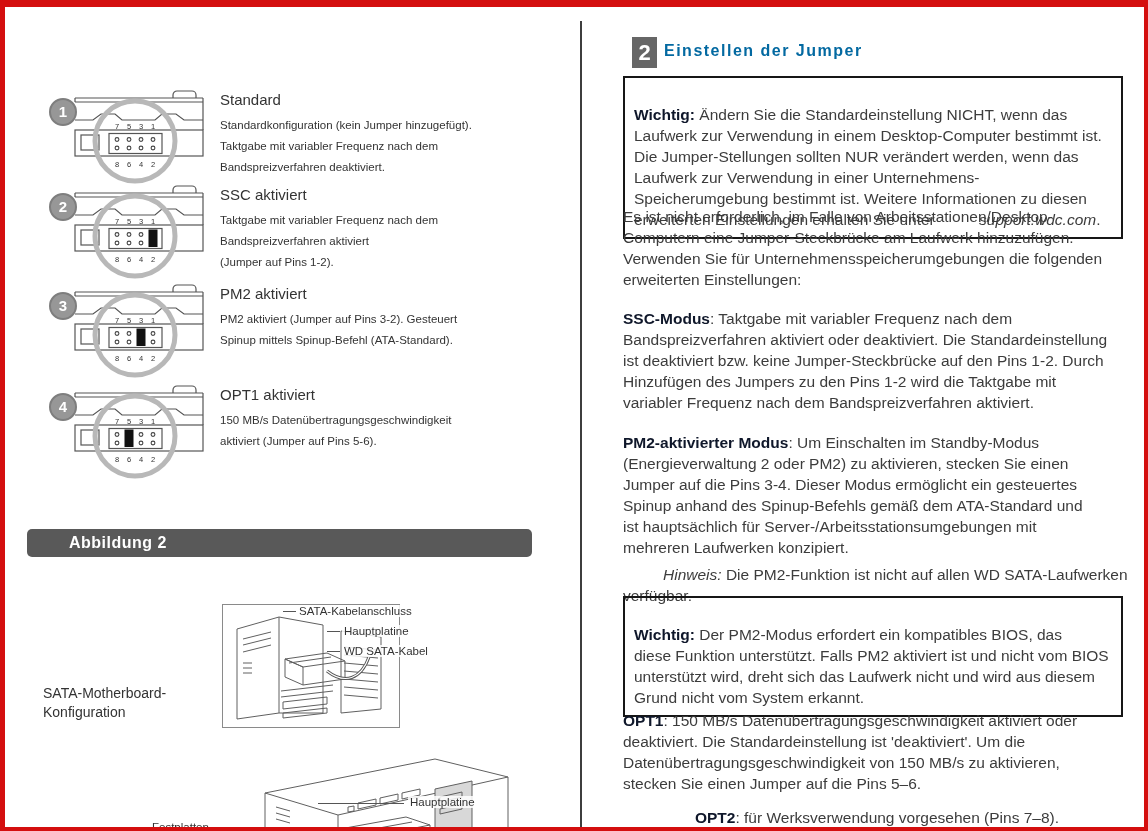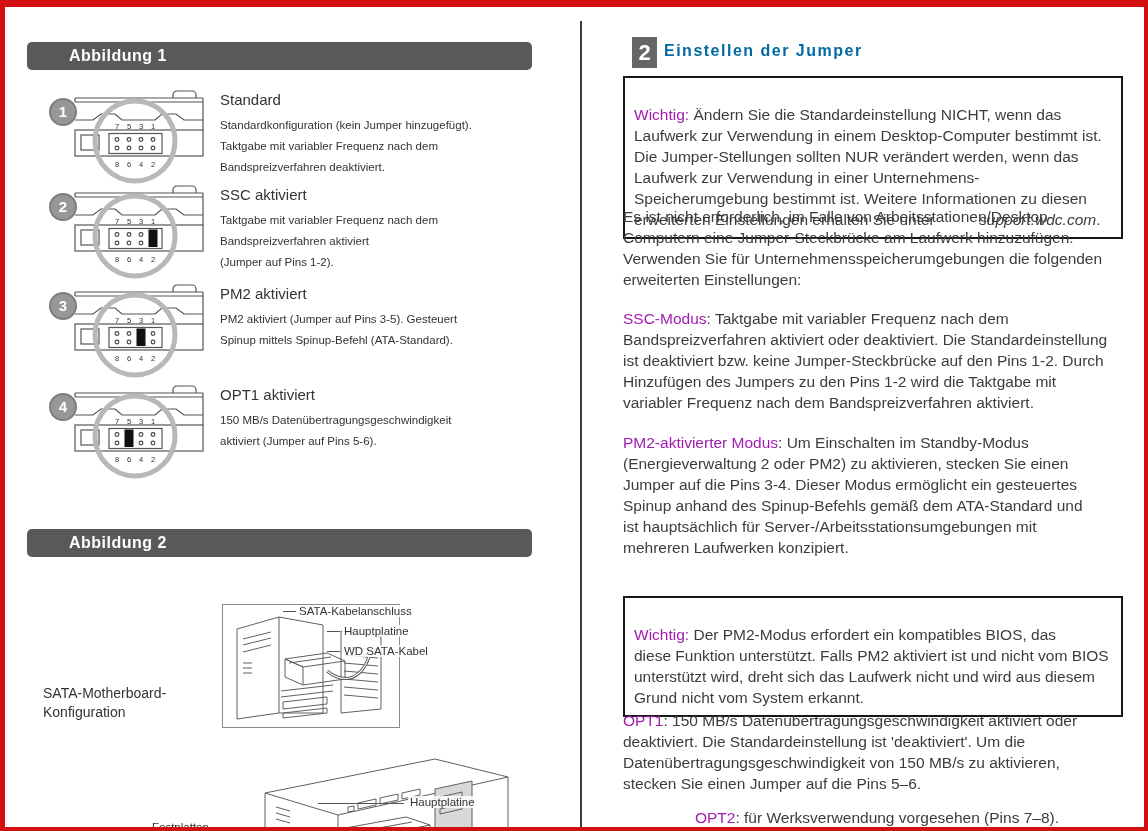--- a/index.html
+++ b/index.html
@@ -30,30 +30,29 @@
   .towerbox{border:1px solid #8a8a8a;background:#fff;}
   .dlabel{font-size:11.5px;color:#333;background:rgba(255,255,255,0.85);padding:0 2px;white-space:nowrap;}
   .leader{background:#555;height:1px;}
   
   .numbadge{width:25px;height:31px;background:#666;color:#fff;font-weight:bold;
             font-size:22px;text-align:center;line-height:31px;}
   .sectitle{font-size:16px;font-weight:bold;color:#0369a1;letter-spacing:1.5px;}
   .impbox{left:618px;width:500px;box-sizing:border-box;border:2px solid #161616;
           padding:5px 9px 7px 9px;font-size:15.5px;line-height:21px;color:#3c3c3c;}
   .para{left:618px;width:508px;font-size:15.5px;line-height:21px;color:#3c3c3c;}
-  .b{font-weight:normal;color:#a21caf;margin-top:42px;}
+  .b{font-weight:bold;color:#0f172a;margin-top:42px;}
   .i{font-style:italic;padding-left:40px;}
 </style>
 </head>
 <body>
 
 <div id="frame">
   <div id="divider" class="abs"></div>
 
-  <div class="abs figbar" style="top:35px;">Abbildung 1</div>
 
   <div class="abs entry" style="top:83px;">
     <div class="badge">1</div>
     <div class="drive"><svg width="140" height="92" viewBox="0 0 140 92">
           <g stroke="#555" stroke-width="1.2" fill="none">
             <path d="M6,8 H134 M6,12 H134"></path>
             <path d="M104,8 v-3 a4,4 0 0 1 4,-4 h15 a4,4 0 0 1 4,4 v3"></path>
             <path d="M6,8 V12 M134,8 V40"></path>
             <path d="M6,30 h18 l8,-6 h14 l7,6 h33 l7,-6 h14 l8,6 h19"></path>
             <rect x="6" y="40" width="128" height="26"></rect>
@@ -151,21 +150,21 @@
           <text x="60" y="38.5" font-size="7.5" text-anchor="middle" fill="#333">5</text>
           <text x="60" y="77" font-size="7.5" text-anchor="middle" fill="#333">6</text>
           <text x="72" y="38.5" font-size="7.5" text-anchor="middle" fill="#333">3</text>
           <text x="72" y="77" font-size="7.5" text-anchor="middle" fill="#333">4</text>
           <text x="84" y="38.5" font-size="7.5" text-anchor="middle" fill="#333">1</text>
           <text x="84" y="77" font-size="7.5" text-anchor="middle" fill="#333">2</text>
           <circle cx="66" cy="51" r="40" fill="none" stroke="#b8b8b8" stroke-width="5"></circle>
         </svg></div>
     <div class="etext">
       <div class="etitle">PM2 aktiviert</div>
-      <div class="edesc pre">PM2 aktiviert (Jumper auf Pins 3-5). Gesteuert
+      <div class="edesc pre">PM2 aktiviert (Jumper auf Pins 3-2). Gesteuert
 Spinup mittels Spinup-Befehl (ATA-Standard).</div>
     </div>
   </div>
 
   <div class="abs entry" style="top:378px;">
     <div class="badge">4</div>
     <div class="drive"><svg width="140" height="92" viewBox="0 0 140 92">
           <g stroke="#555" stroke-width="1.2" fill="none">
             <path d="M6,8 H134 M6,12 H134"></path>
             <path d="M104,8 v-3 a4,4 0 0 1 4,-4 h15 a4,4 0 0 1 4,4 v3"></path>
@@ -288,20 +287,24 @@
 
   <div class="abs para pre" style="top:404px;">
     <span class="b">PM2-aktivierter Modus</span><span>: Um Einschalten im Standby-Modus
 (Energieverwaltung 2 oder PM2) zu aktivieren, stecken Sie einen
 Jumper auf die Pins 3-4. Dieser Modus ermöglicht ein gesteuertes
 Spinup anhand des Spinup-Befehls gemäß dem ATA-Standard und
 ist hauptsächlich für Server-/Arbeitsstationsumgebungen mit
 mehreren Laufwerken konzipiert.</span>
   </div>
 
+  <div class="abs para pre" style="top:536px;">
+    <span class="i">Hinweis:</span><span> Die PM2-Funktion ist nicht auf allen WD SATA-Laufwerken
+verfügbar.</span>
+  </div>
 
   <div class="abs impbox pre" style="top:589px;">
     <span class="b">Wichtig:</span><span> Der PM2-Modus erfordert ein kompatibles BIOS, das
 diese Funktion unterstützt. Falls PM2 aktiviert ist und nicht vom BIOS
 unterstützt wird, dreht sich das Laufwerk nicht und wird aus diesem
 Grund nicht vom System erkannt.</span>
   </div>
 
   <div class="abs para pre" style="top:682px;">
     <span class="b">OPT1</span><span>: 150 MB/s Datenübertragungsgeschwindigkeit aktiviert oder

